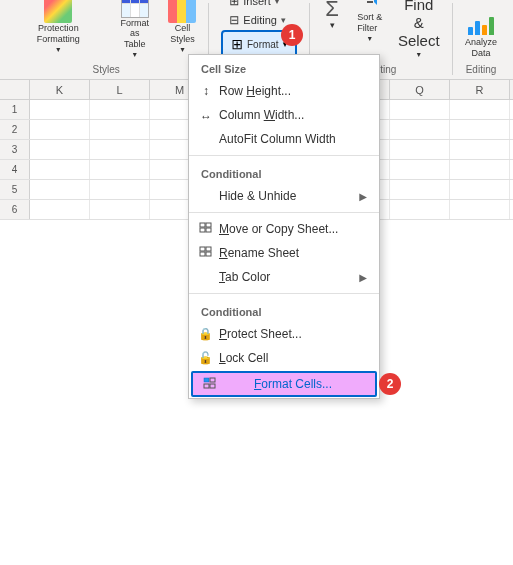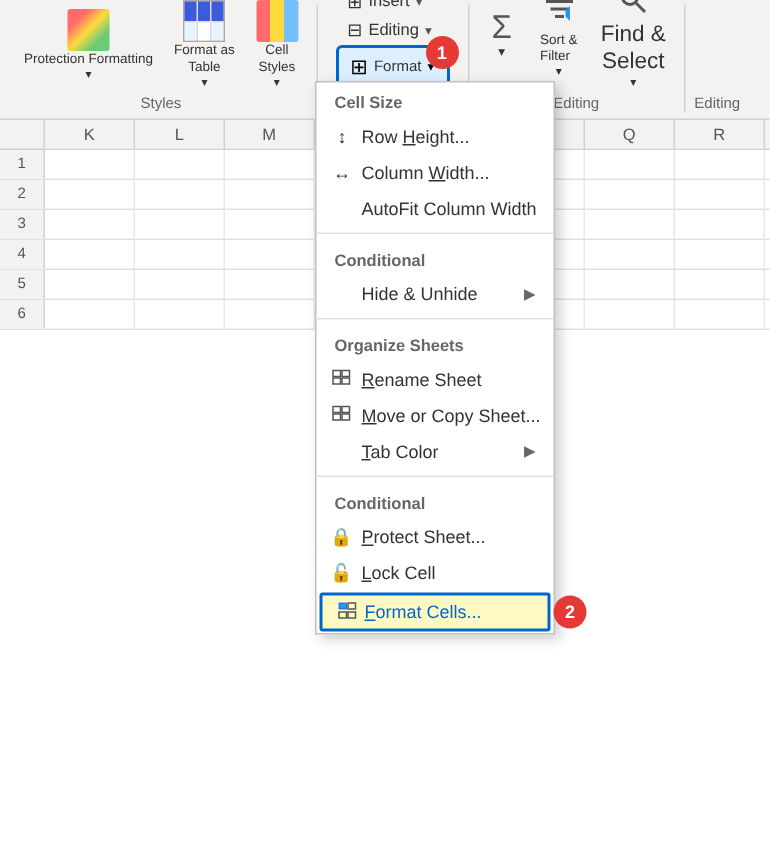--- a/index.html
+++ b/index.html
@@ -167,22 +167,22 @@
     .grid-cell {
       width: 60px;
       min-width: 60px;
       border-right: 1px solid #e8e8e8;
     }
 
     
     .dropdown-menu {
       position: absolute;
       top: 54px;
-      left: 210px;
-      width: 160px;
+      left: 188px;
+      width: 192px;
       background: #fff;
       border: 1px solid #c0c0c0;
       box-shadow: 3px 3px 8px rgba(0,0,0,0.2);
       z-index: 200;
       font-size: 12px;
     }
 
     .menu-section-title {
       padding: 8px 12px 4px 12px;
       font-size: 11px;
@@ -218,25 +218,26 @@
     }
 
     .menu-divider {
       height: 1px;
       background: #e0e0e0;
       margin: 4px 0;
     }
 
     
     .menu-item-highlighted {
-      background: #fef9c3;
+      background: #f0abfc;
       border: 2px solid #0066cc;
       margin: 1px 2px;
       padding: 4px 10px 4px 28px;
       border-radius: 2px;
+      justify-content: center;
     }
 
     
     .circle-2 {
       position: absolute;
       width: 22px;
       height: 22px;
       border-radius: 50%;
       background: #e53935;
       color: white;
@@ -415,20 +416,29 @@
             </svg>
         </div>
         <span style="font-size:15px;text-align:center;line-height:1.2">Find &amp;<br>Select</span>
         <span style="font-size:8px">▾</span>
       </div>
     </div>
     <div class="ribbon-group-label">Editing</div>
   </div>
 
   <div class="ribbon-group" style="border-right:none">
+    <div class="ribbon-btn">
+      <div class="analyze-icon">
+        <div class="bar" style="height:8px"></div>
+        <div class="bar" style="height:14px"></div>
+        <div class="bar" style="height:10px;background:#ff9800"></div>
+        <div class="bar" style="height:18px;background:#4caf50"></div>
+      </div>
+      <span style="font-size:9px;text-align:center;line-height:1.2">Analyze<br>Data</span>
+    </div>
     <div class="ribbon-group-label">Editing</div>
   </div>
 </div>
 
 <div class="grid-area">
   <div class="grid-header">
     <div style="width:30px;min-width:30px;border-right:1px solid #d0d0d0"></div>
     <div class="col-header">K</div>
     <div class="col-header">L</div>
     <div class="col-header">M</div>
@@ -527,42 +537,41 @@
   <div class="menu-divider"></div>
 
   <div class="menu-section-title">Conditional</div>
   <div class="menu-item">
     <span>Hide &amp; Unhide</span>
     <span class="menu-item-arrow">▶</span>
   </div>
 
   <div class="menu-divider"></div>
 
-  <div class="menu-section-title">Organize Sheets</div>
+  <div class="menu-item">
+    <span class="menu-item-icon">
+      <svg width="14" height="14" viewBox="0 0 14 14">
+          <rect x="1" y="1" width="5" height="4" fill="none" stroke="#555" stroke-width="1"></rect>
+          <rect x="1" y="6" width="5" height="4" fill="none" stroke="#555" stroke-width="1"></rect>
+          <rect x="7" y="1" width="5" height="4" fill="none" stroke="#555" stroke-width="1"></rect>
+          <rect x="7" y="6" width="5" height="4" fill="none" stroke="#555" stroke-width="1"></rect>
+        </svg>
+    </span>
+    <span><span style="text-decoration:underline">M</span>ove or Copy Sheet...</span>
+  </div>
   <div class="menu-item">
     <span class="menu-item-icon">
       <svg width="14" height="14" viewBox="0 0 14 14">
           <rect x="1" y="1" width="5" height="4" fill="none" stroke="#555" stroke-width="1"></rect>
           <rect x="1" y="6" width="5" height="4" fill="none" stroke="#555" stroke-width="1"></rect>
           <rect x="7" y="1" width="5" height="4" fill="none" stroke="#555" stroke-width="1"></rect>
           <rect x="7" y="6" width="5" height="4" fill="none" stroke="#555" stroke-width="1"></rect>
         </svg>
     </span>
     <span><span style="text-decoration:underline">R</span>ename Sheet</span>
-  </div>
-  <div class="menu-item">
-    <span class="menu-item-icon">
-      <svg width="14" height="14" viewBox="0 0 14 14">
-          <rect x="1" y="1" width="5" height="4" fill="none" stroke="#555" stroke-width="1"></rect>
-          <rect x="1" y="6" width="5" height="4" fill="none" stroke="#555" stroke-width="1"></rect>
-          <rect x="7" y="1" width="5" height="4" fill="none" stroke="#555" stroke-width="1"></rect>
-          <rect x="7" y="6" width="5" height="4" fill="none" stroke="#555" stroke-width="1"></rect>
-        </svg>
-    </span>
-    <span><span style="text-decoration:underline">M</span>ove or Copy Sheet...</span>
   </div>
   <div class="menu-item">
     <span><span style="text-decoration:underline">T</span>ab Color</span>
     <span class="menu-item-arrow">▶</span>
   </div>
 
   <div class="menu-divider"></div>
 
   <div class="menu-section-title">Conditional</div>
   <div class="menu-item">

